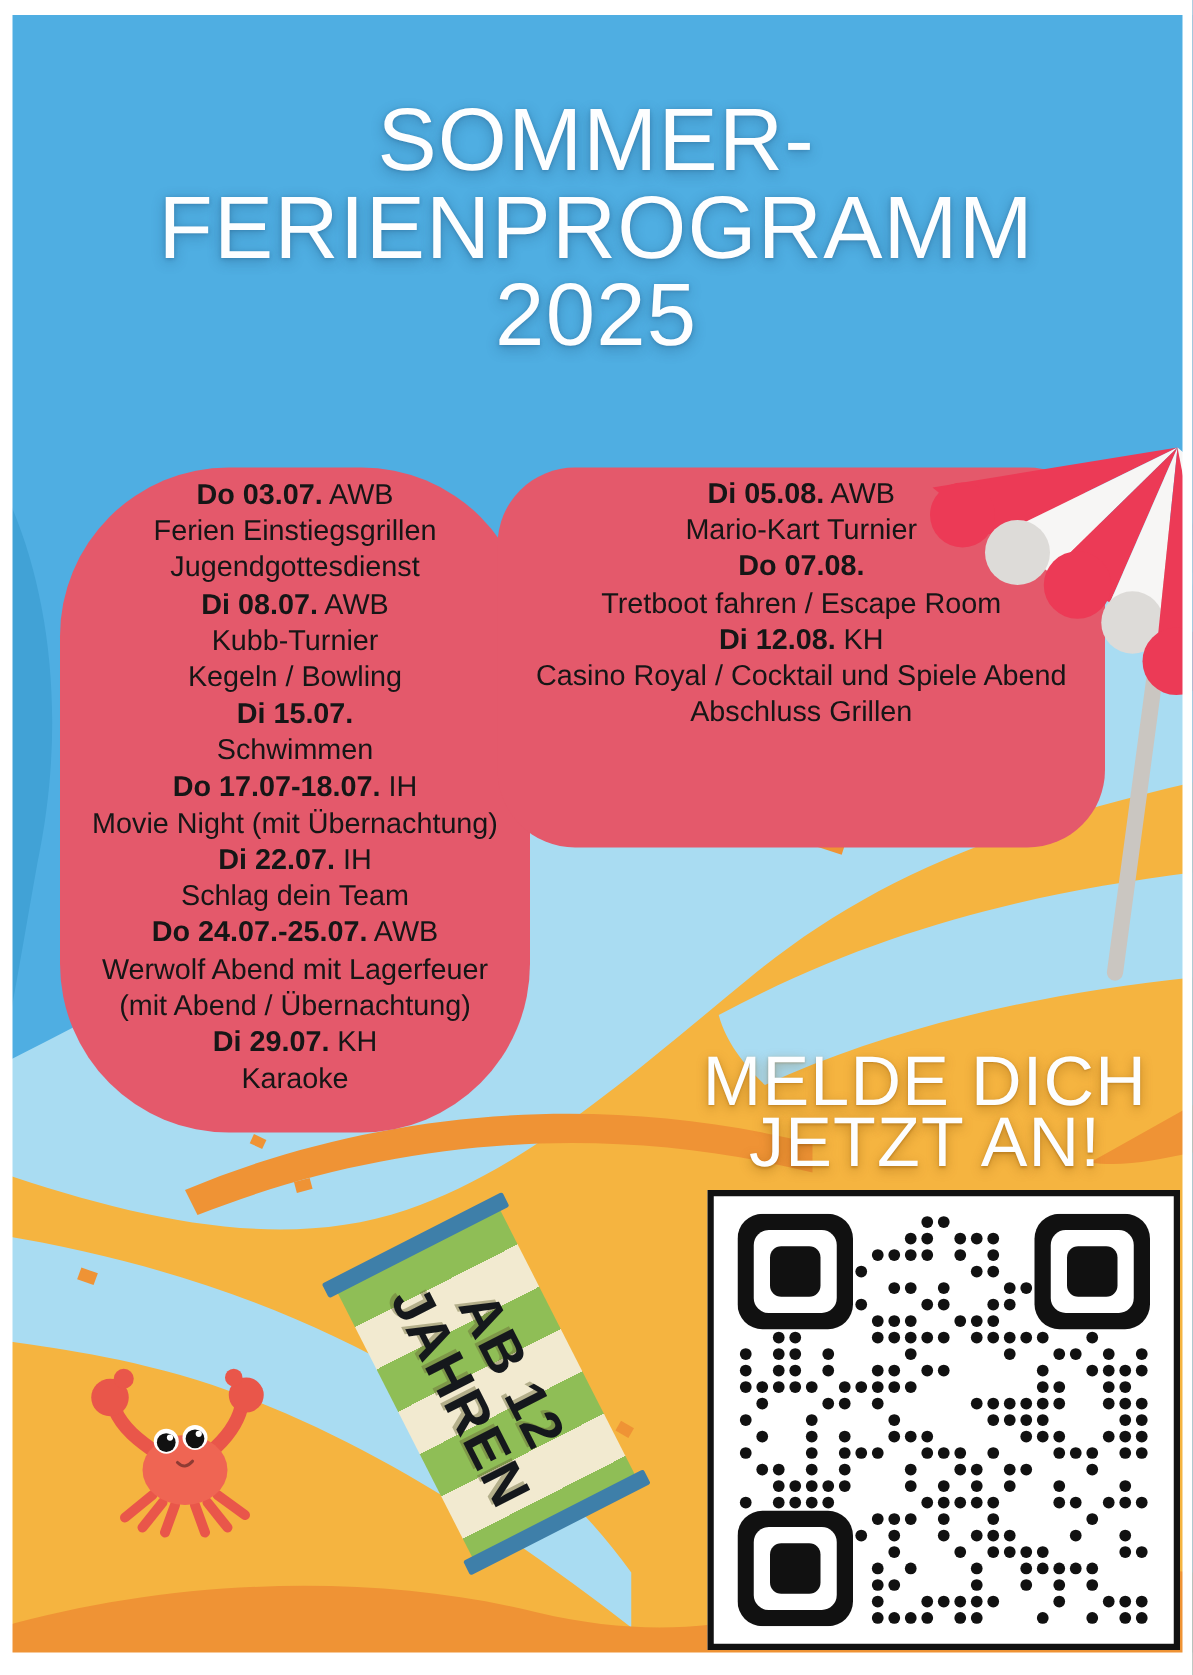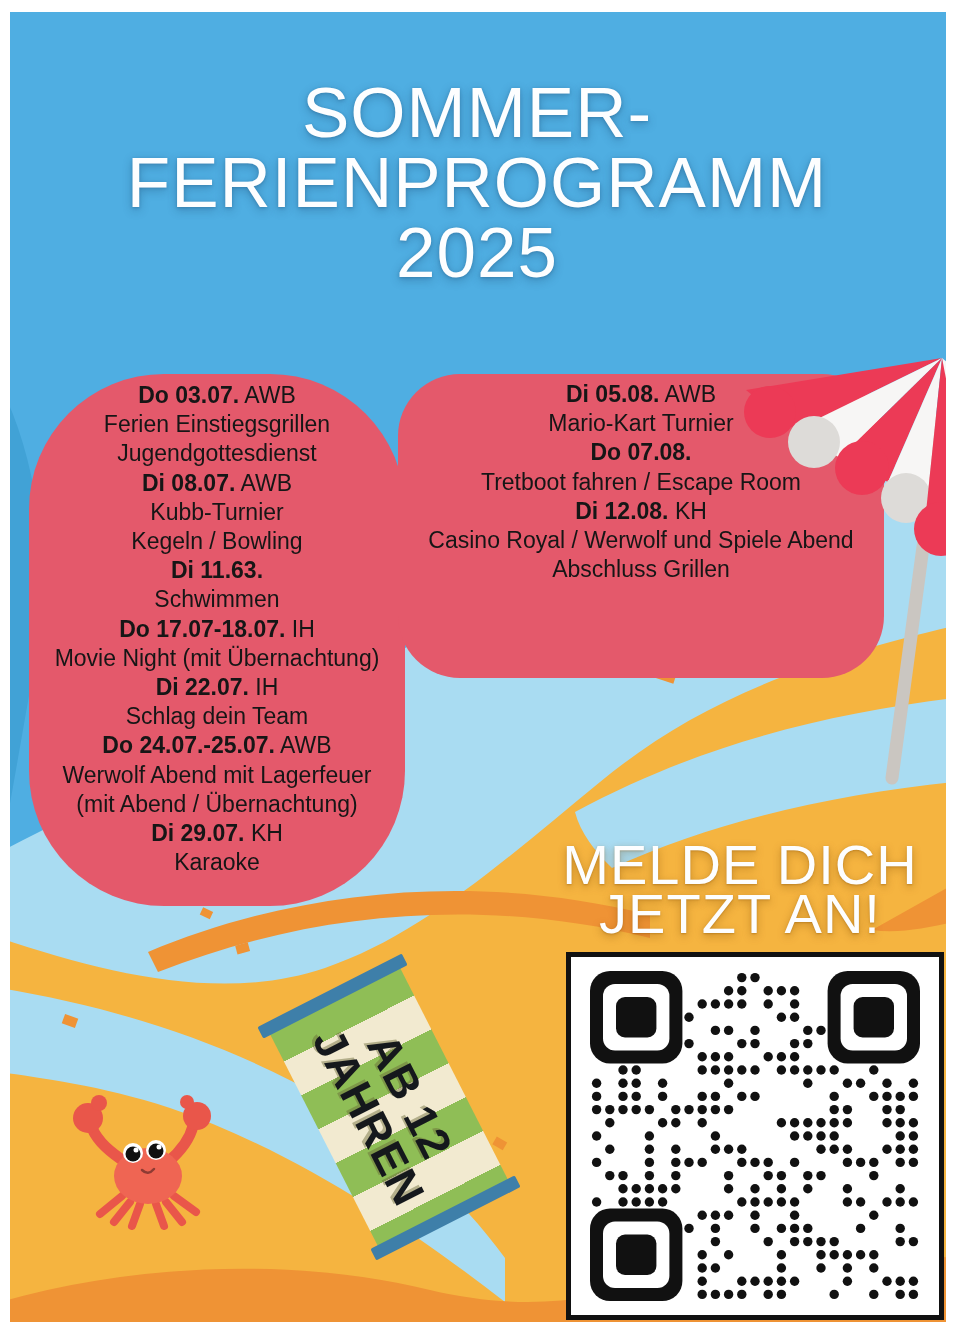--- a/index.html
+++ b/index.html
@@ -8,21 +8,21 @@
   .bg,.fg{position:absolute;left:0;top:0;width:954px;height:1340px;display:block;}
   .fg{pointer-events:none;}
 
   
   .title{position:absolute;left:0;top:78px;width:954px;text-align:center;
          color:#fdfeff;font-size:71px;line-height:70px;font-weight:400;letter-spacing:1px;
          text-shadow:0 3px 10px rgba(25,70,110,.38),0 1px 3px rgba(25,70,110,.30);}
 
   
   .blob{position:absolute;background:#e4596b;color:#161616;text-align:center;}
-  .blob-july{left:29px;top:374px;width:376px;height:532px;border-radius:135px;padding-top:7px;box-sizing:border-box;}
+  .blob-july{left:48px;top:374px;width:376px;height:532px;border-radius:135px;padding-top:7px;box-sizing:border-box;}
   .blob-august{left:398px;top:374px;width:486px;height:304px;border-radius:62px;padding-top:6px;box-sizing:border-box;}
   .pline{font-size:23px;line-height:29.2px;white-space:nowrap;}
   .pline b{font-weight:700;}
 
   
   .cta{position:absolute;left:555px;top:840px;width:370px;text-align:center;color:#fdfeff;
        font-size:56px;line-height:49px;letter-spacing:1px;
        text-shadow:0 3px 9px rgba(130,75,0,.40),0 1px 2px rgba(130,75,0,.35);}
 
   
@@ -80,42 +80,42 @@
   </header>
 
   <section class="blob blob-july">
     <div>
         <div class="pline"><b>Do 03.07.</b><span> AWB</span></div>
         <div class="pline"><span>Ferien Einstiegsgrillen</span></div>
         <div class="pline"><span>Jugendgottesdienst</span></div>
         <div class="pline"><b>Di 08.07.</b><span> AWB</span></div>
         <div class="pline"><span>Kubb-Turnier</span></div>
         <div class="pline"><span>Kegeln / Bowling</span></div>
-        <div class="pline"><b>Di 11.63.</b></div>
+        <div class="pline"><b>Di 15.07.</b></div>
         <div class="pline"><span>Schwimmen</span></div>
         <div class="pline"><b>Do 17.07-18.07.</b><span> IH</span></div>
         <div class="pline"><span>Movie Night (mit Übernachtung)</span></div>
         <div class="pline"><b>Di 22.07.</b><span> IH</span></div>
         <div class="pline"><span>Schlag dein Team</span></div>
         <div class="pline"><b>Do 24.07.-25.07.</b><span> AWB</span></div>
         <div class="pline"><span>Werwolf Abend mit Lagerfeuer</span></div>
         <div class="pline"><span>(mit Abend / Übernachtung)</span></div>
         <div class="pline"><b>Di 29.07.</b><span> KH</span></div>
         <div class="pline"><span>Karaoke</span></div>
       </div>
   </section>
 
   <section class="blob blob-august">
     <div>
         <div class="pline"><b>Di 05.08.</b><span> AWB</span></div>
         <div class="pline"><span>Mario-Kart Turnier</span></div>
         <div class="pline"><b>Do 07.08.</b></div>
         <div class="pline"><span>Tretboot fahren / Escape Room</span></div>
         <div class="pline"><b>Di 12.08.</b><span> KH</span></div>
-        <div class="pline"><span>Casino Royal / Werwolf und Spiele Abend</span></div>
+        <div class="pline"><span>Casino Royal / Cocktail und Spiele Abend</span></div>
         <div class="pline"><span>Abschluss Grillen</span></div>
       </div>
   </section>
 
   <svg class="fg" viewBox="0 0 954 1340" aria-hidden="true">
     <g>
       <line x1="940" y1="420" x2="892" y2="778" stroke="#cac6c1" stroke-width="13" stroke-linecap="round"></line>
       <polygon points="942,358 954,368 954,470" fill="#f7f6f5"></polygon>
       <polygon points="942,358 746,390 795,430" fill="#ec3a56"></polygon>
       <circle cx="770" cy="412" r="26" fill="#ec3a56"></circle>

